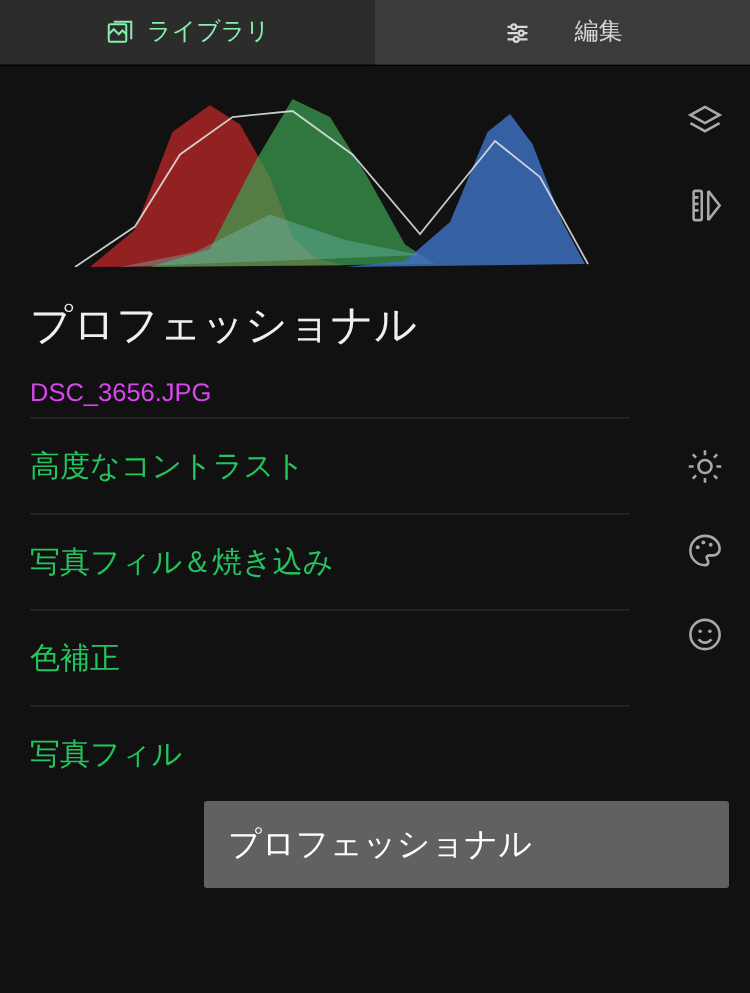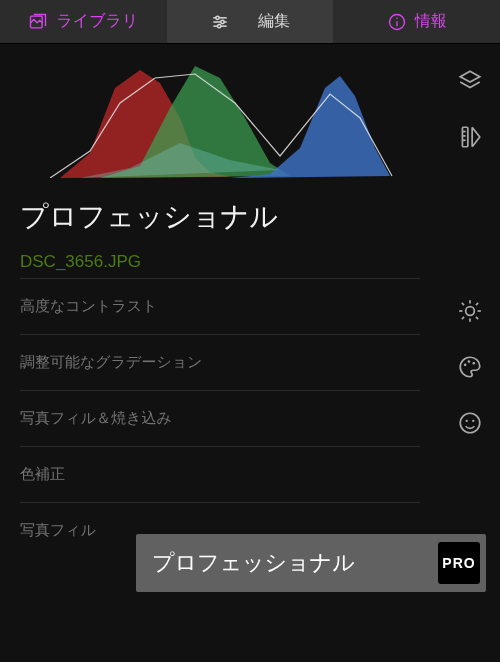--- a/index.html
+++ b/index.html
@@ -16,21 +16,21 @@
     background: #2c2c2c;
     align-items: stretch;
     border-bottom: 1px solid #000;
   }
   .tab {
     flex: 1;
     display: flex;
     align-items: center;
     justify-content: center;
     gap: 8px;
-    color: #d946ef;
+    color: #86efac;
     font-size: 16px;
     cursor: pointer;
   }
   .tab.active {
     background: #3b3b3b;
     color: #d8d8d8;
     gap: 28px;
   }
   .tab svg { width: 20px; height: 20px; }
   .tab .ico { display:flex; align-items:center; }
@@ -76,27 +76,27 @@
   .histogram svg { position: absolute; inset: 0; }
 
   .section-title {
     font-size: 28px;
     font-weight: 400;
     color: #f0f0f0;
     margin-top: 20px;
   }
   .filename {
     font-size: 17px;
-    color: #4d7c0f;
+    color: #d946ef;
     margin-top: 16px;
     margin-bottom: 6px;
   }
   .adj-item {
-    font-size: 15px;
-    color: #737373;
+    font-size: 20px;
+    color: #22c55e;
     padding: 18px 0;
     border-top: 1px solid #2a2a2a;
   }
   .adj-item:first-of-type { border-top: 1px solid #2a2a2a; margin-top: 12px; }
 
   .toast {
     position: absolute;
     left: 136px;
     top: 490px;
     width: 350px;
@@ -148,30 +148,20 @@
         <line x1="4" y1="7" x2="20" y2="7"></line>
         <line x1="4" y1="12" x2="20" y2="12"></line>
         <line x1="4" y1="17" x2="20" y2="17"></line>
         <circle cx="9" cy="7" r="2" fill="#3b3b3b"></circle>
         <circle cx="15" cy="12" r="2" fill="#3b3b3b"></circle>
         <circle cx="11" cy="17" r="2" fill="#3b3b3b"></circle>
       </svg>
     </span>
     <span>編集</span>
   </div>
-  <div class="tab">
-    <span class="ico">
-      <svg viewBox="0 0 24 24" fill="none" stroke="currentColor" stroke-width="1.6">
-        <circle cx="12" cy="12" r="9"></circle>
-        <line x1="12" y1="11" x2="12" y2="17"></line>
-        <circle cx="12" cy="7.5" r="1" fill="currentColor" stroke="none"></circle>
-      </svg>
-    </span>
-    <span>情報</span>
-  </div>
 </div>
 
 <div class="content">
 
   <div class="main-col">
 
     <div class="histogram">
       <svg viewBox="0 0 400 130" preserveAspectRatio="none">
 
         <path d="M40 130 L70 105 L95 40 L120 22 L140 35 L160 70 L175 110 L190 124 L210 129 L40 130 Z" fill="rgba(190,40,40,0.75)"></path>
@@ -183,21 +173,20 @@
         <path d="M60 130 L110 120 L160 95 L210 112 L260 122 L60 130 Z" fill="rgba(120,200,200,0.35)"></path>
 
         <path d="M30 130 L70 103 L100 55 L135 30 L175 26 L215 55 L260 108 L310 46 L340 70 L372 128" fill="none" stroke="#e8e8e8" stroke-width="1.2" opacity="0.85"></path>
       </svg>
     </div>
 
     <div class="section-title">プロフェッショナル</div>
     <div class="filename">DSC_3656.JPG</div>
 
     <div class="adj-item">高度なコントラスト</div>
-    <div class="adj-item">調整可能なグラデーション</div>
     <div class="adj-item">写真フィル＆焼き込み</div>
     <div class="adj-item">色補正</div>
     <div class="adj-item">写真フィル</div>
 
   </div>
 
   <div class="side-col">
     <div class="side-icon">
       <svg viewBox="0 0 24 24" fill="none" stroke="currentColor" stroke-width="1.6">
         <path d="M12 3l9 5-9 5-9-5 9-5z"></path>
@@ -239,16 +228,15 @@
         <circle cx="12" cy="12" r="9"></circle>
         <circle cx="9" cy="10" r="1.1" fill="currentColor" stroke="none"></circle>
         <circle cx="15" cy="10" r="1.1" fill="currentColor" stroke="none"></circle>
         <path d="M8 15c1.2 1.3 2.6 2 4 2s2.8-.7 4-2"></path>
       </svg>
     </div>
   </div>
 
   <div class="toast">
     <span>プロフェッショナル</span>
-    <div class="pro-badge">PRO</div>
   </div>
 
 </div>
 
 </body></html>

